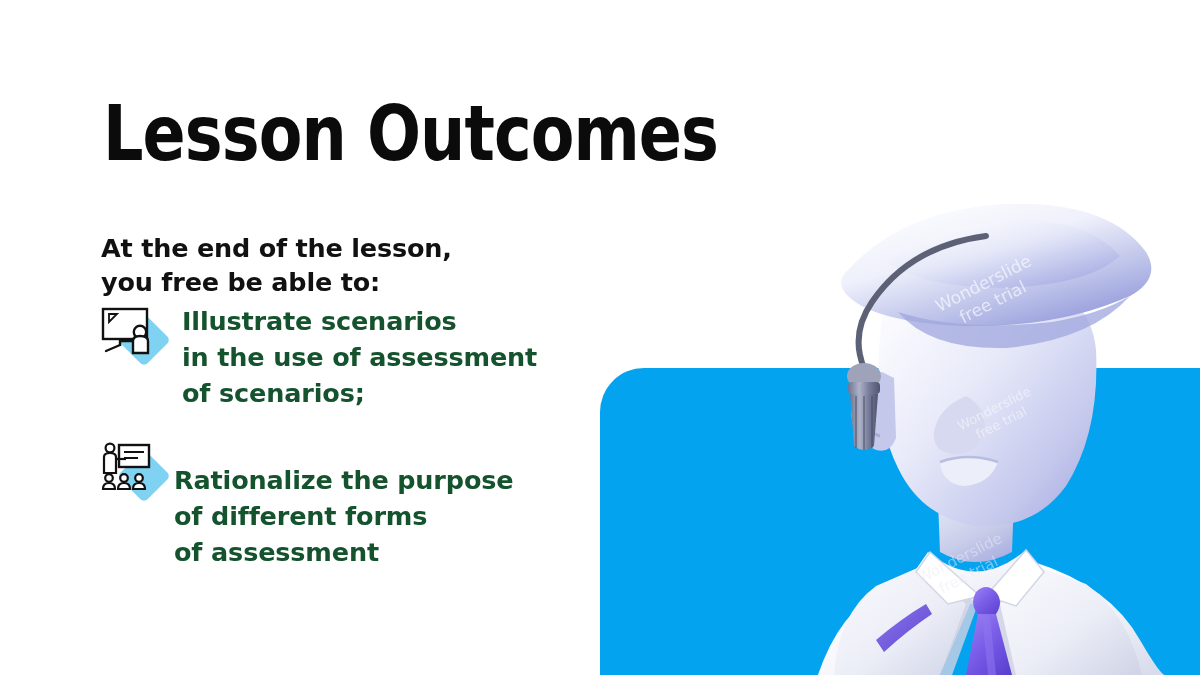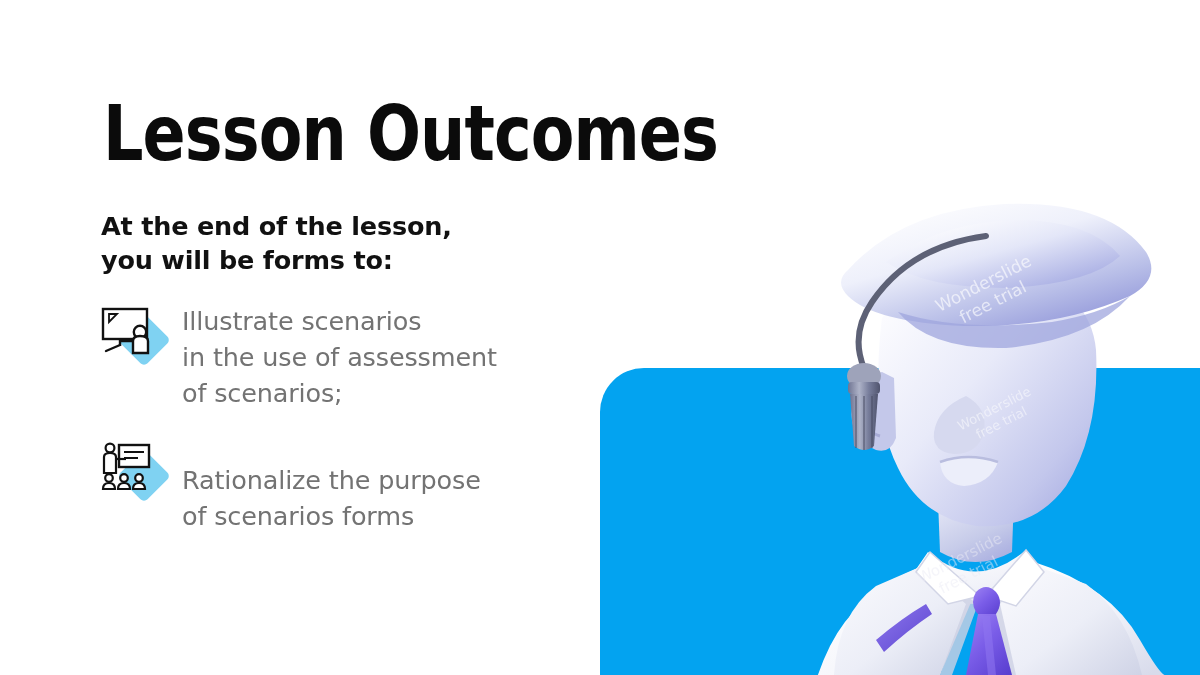--- a/index.html
+++ b/index.html
@@ -34,21 +34,21 @@
     font-size:76px;
     letter-spacing:-1px;
     line-height:1.0;
     color:#0b0b0b;
     white-space:nowrap;
     transform:scaleX(0.93);
     transform-origin:left center;
   }
   #subtitle{
     position:absolute;
-    left:101px;top:210px;
+    left:101px;top:232px;
     width:430px;
     font-family:"DejaVu Sans","Liberation Sans",sans-serif;
     font-weight:bold;
     font-size:25.5px;
     line-height:1.33;
     color:#111111;
     letter-spacing:-0.2px;
   }
   #subtitle .sub-line{display:block;}
 
@@ -78,33 +78,33 @@
     transform:rotate(45deg);
   }
   .bullet-icon{
     position:absolute;
     left:4px;top:2px;
     width:58px;height:52px;
   }
   .bullet-text{
     font-family:"DejaVu Sans","Liberation Sans",sans-serif;
     font-size:25.5px;
-    font-weight:normal;
+    font-weight:bold;
     line-height:1.405;
-    color:#737373;
+    color:#14532d;
     letter-spacing:-0.15px;
     padding-top:1px;
   }
   .bullet-text .tline{display:block;white-space:nowrap;}
 
   #bullet-1{margin-bottom:0;}
   #bullet-1 .bullet-text{margin-left:8px;}
   #bullet-2{margin-top:30px;}
   #bullet-2 .bullet-icon-wrap{padding-top:0;}
-  #bullet-2 .bullet-text{margin-left:8px;padding-top:22px;}
+  #bullet-2 .bullet-text{margin-left:0;padding-top:22px;}
   #bullet-2 .diamond{top:16px;}
   #bullet-2 .bullet-icon{top:0px;}
 
   
   #character{
     position:absolute;
     left:790px;top:200px;
     width:410px;height:475px;
   }
   .wm{
@@ -249,21 +249,21 @@
     <div class="wm" id="wm-3">
       <span>Wonderslide</span><br>
       <span>free trial</span>
     </div>
   </div>
 
   <div id="title">Lesson Outcomes</div>
 
   <div id="subtitle">
     <span class="sub-line">At the end of the lesson,</span>
-    <span class="sub-line">you will be forms to:</span>
+    <span class="sub-line">you free be able to:</span>
   </div>
 
   <div id="bullets">
 
     <div class="bullet" id="bullet-1">
       <div class="bullet-icon-wrap">
         <div class="diamond"></div>
         <svg class="bullet-icon" viewBox="0 0 58 52" xmlns="http://www.w3.org/2000/svg">
           <rect x="3" y="4" width="44" height="30" fill="#ffffff" stroke="#111111" stroke-width="2.4"></rect>
           <path d="M9 9 L17 9 L9 17 Z" fill="none" stroke="#111111" stroke-width="1.8"></path>
@@ -292,18 +292,19 @@
           <circle cx="9" cy="37" r="3.8" fill="#ffffff" stroke="#111111" stroke-width="2.2"></circle>
           <path d="M3 48 Q3 42 9 42 Q15 42 15 48 Z" fill="#ffffff" stroke="#111111" stroke-width="2.2"></path>
           <circle cx="24" cy="37" r="3.8" fill="#ffffff" stroke="#111111" stroke-width="2.2"></circle>
           <path d="M18 48 Q18 42 24 42 Q30 42 30 48 Z" fill="#ffffff" stroke="#111111" stroke-width="2.2"></path>
           <circle cx="39" cy="37" r="3.8" fill="#ffffff" stroke="#111111" stroke-width="2.2"></circle>
           <path d="M33 48 Q33 42 39 42 Q45 42 45 48 Z" fill="#ffffff" stroke="#111111" stroke-width="2.2"></path>
         </svg>
       </div>
       <div class="bullet-text">
         <span class="tline">Rationalize the purpose</span>
-        <span class="tline">of scenarios forms</span>
+        <span class="tline">of different forms</span>
+        <span class="tline">of assessment</span>
       </div>
     </div>
 
   </div>
 </div>
 
 </body></html>

